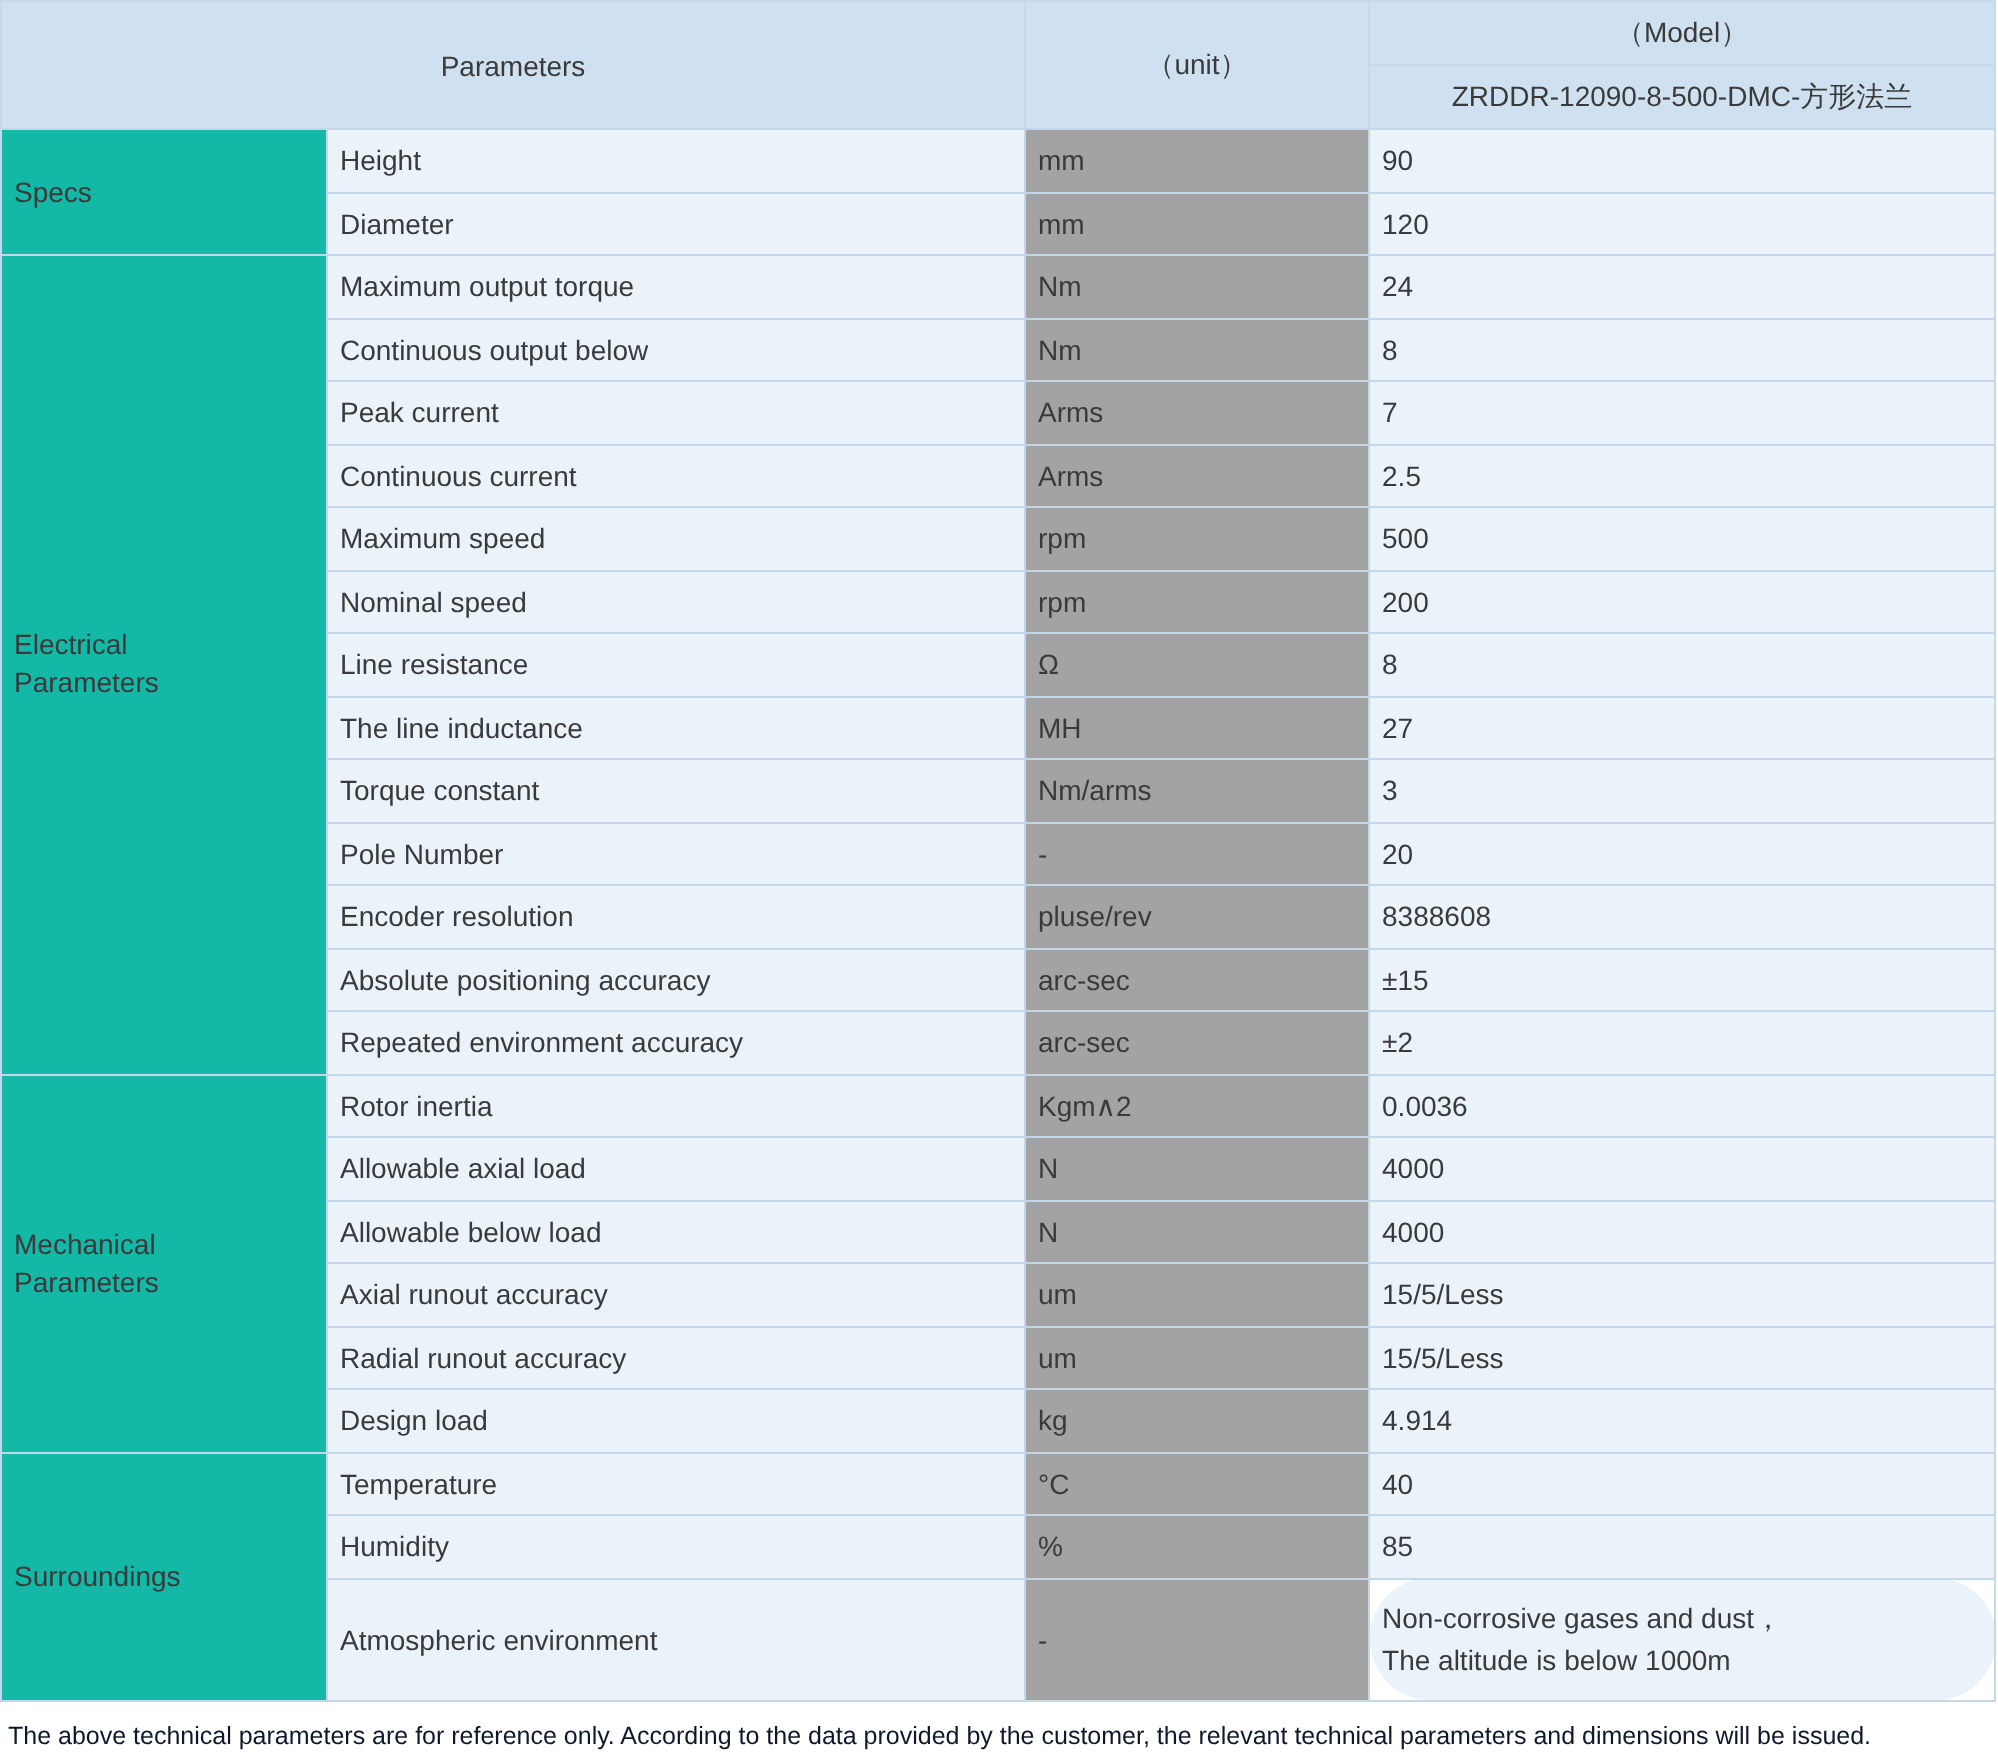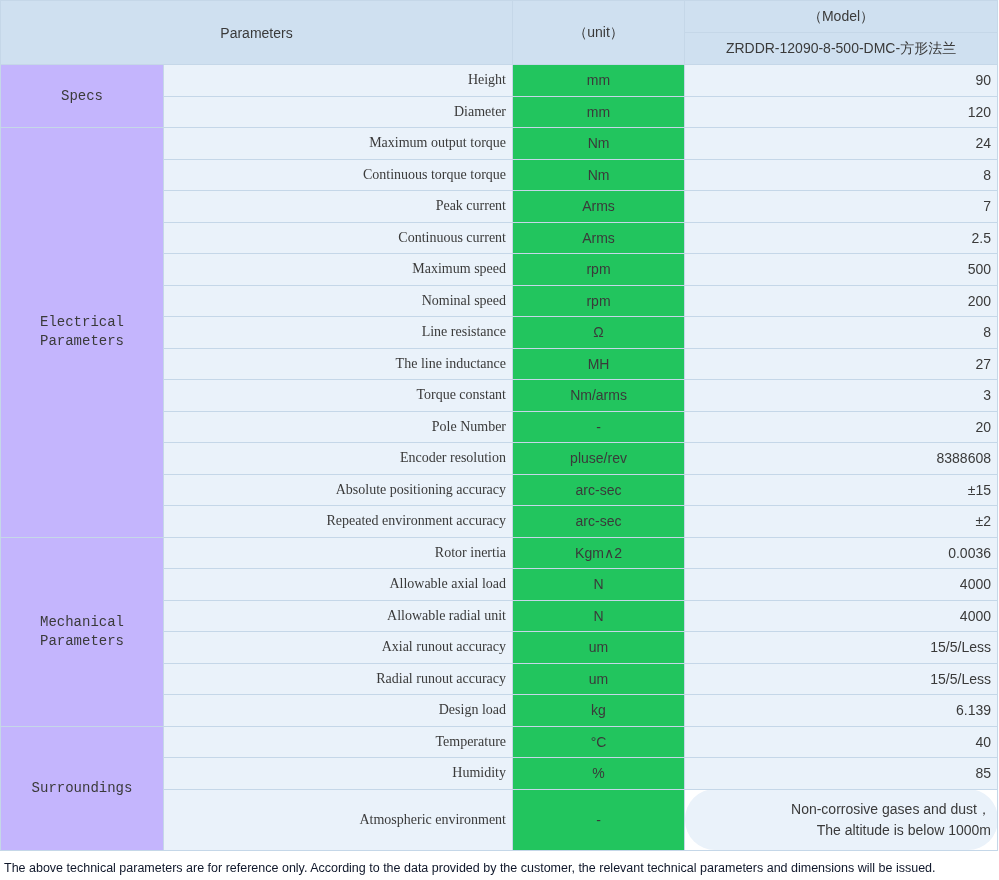--- a/index.html
+++ b/index.html
@@ -44,43 +44,40 @@
     height: 62px;
   }
   .hdr-model-sub {
     background: #cfe0f0;
     font-size: 13.5px;
     height: 31px;
     color: #333333;
   }
   
   .group-cell {
-    background: #c4b5fd;
-    text-align: center;
+    background: #14b8a6;
     font-size: 14.5px;
     line-height: 1.35;
     color: #3a3a3a;
-    font-family: Liberation Mono, monospace;
   }
   .param-cell {
     background: #eaf2fa;
-    text-align: right;
+    text-align: left;
     padding-left: 28px;
     font-size: 14.5px;
     height: 30.5px;
-    font-family: Liberation Serif, serif;
   }
   .unit-cell {
-    background: #22c55e;
-    text-align: center;
+    background: #a3a3a3;
+    text-align: left;
     font-size: 14px;
   }
   .value-cell {
     background: #eaf2fa;
-    text-align: right;
+    text-align: left;
     font-size: 14px;
   }
   .value-multiline {
     line-height: 1.5;
     padding: 6px 4px;
     border-radius: 30px;
   }
   .tall-row .param-cell,
   .tall-row .unit-cell,
   .tall-row .value-cell {
@@ -131,21 +128,21 @@
     <tr>
       <td class="group-cell" rowspan="13">
         <div>Electrical</div>
         <div>Parameters</div>
       </td>
       <td class="param-cell">Maximum output torque</td>
       <td class="unit-cell">Nm</td>
       <td class="value-cell">24</td>
     </tr>
     <tr>
-      <td class="param-cell">Continuous torque torque</td>
+      <td class="param-cell">Continuous output below</td>
       <td class="unit-cell">Nm</td>
       <td class="value-cell">8</td>
     </tr>
     <tr>
       <td class="param-cell">Peak current</td>
       <td class="unit-cell">Arms</td>
       <td class="value-cell">7</td>
     </tr>
     <tr>
       <td class="param-cell">Continuous current</td>
@@ -206,38 +203,38 @@
       <td class="param-cell">Rotor inertia</td>
       <td class="unit-cell">Kgm∧2</td>
       <td class="value-cell">0.0036</td>
     </tr>
     <tr>
       <td class="param-cell">Allowable axial load</td>
       <td class="unit-cell">N</td>
       <td class="value-cell">4000</td>
     </tr>
     <tr>
-      <td class="param-cell">Allowable radial unit</td>
+      <td class="param-cell">Allowable below load</td>
       <td class="unit-cell">N</td>
       <td class="value-cell">4000</td>
     </tr>
     <tr>
       <td class="param-cell">Axial runout accuracy</td>
       <td class="unit-cell">um</td>
       <td class="value-cell">15/5/Less</td>
     </tr>
     <tr>
       <td class="param-cell">Radial runout accuracy</td>
       <td class="unit-cell">um</td>
       <td class="value-cell">15/5/Less</td>
     </tr>
     <tr>
       <td class="param-cell">Design load</td>
       <td class="unit-cell">kg</td>
-      <td class="value-cell">6.139</td>
+      <td class="value-cell">4.914</td>
     </tr>
 
     <tr>
       <td class="group-cell" rowspan="3">Surroundings</td>
       <td class="param-cell">Temperature</td>
       <td class="unit-cell">°C</td>
       <td class="value-cell">40</td>
     </tr>
     <tr>
       <td class="param-cell">Humidity</td>

